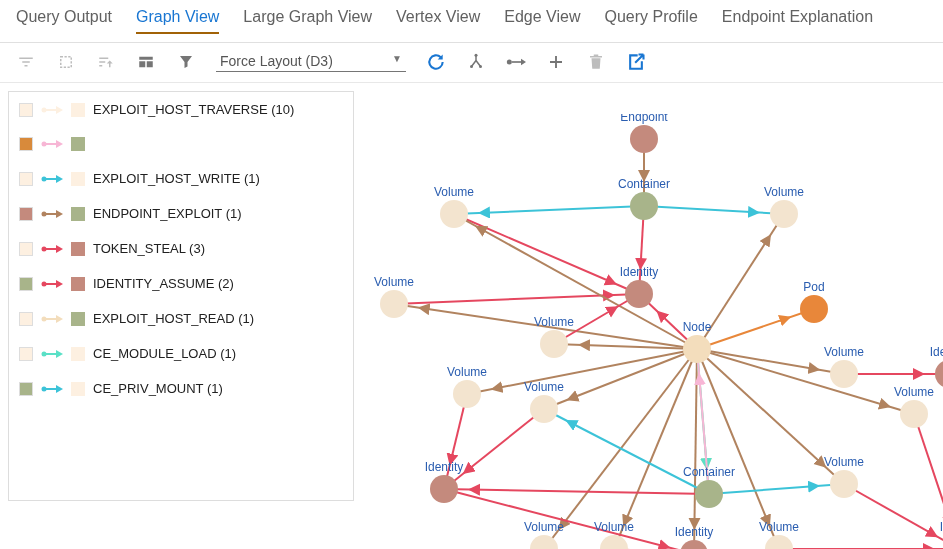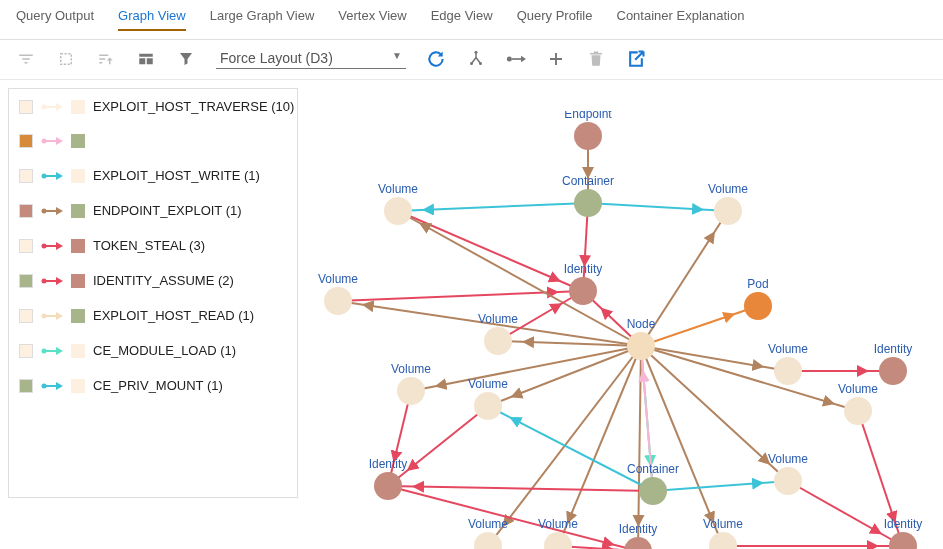--- a/index.html
+++ b/index.html
@@ -1,31 +1,31 @@
 <!DOCTYPE html>
 <html><head>
 <meta charset="utf-8">
 <style>
 * { box-sizing: border-box; margin: 0; padding: 0; }
 body { font-family: Arial, sans-serif; font-size: 13px; width: 943px; height: 549px; overflow: hidden; background: #fff; }
 
-.tabs { display: flex; gap: 24px; padding: 6px 16px 8px 16px; border-bottom: 1px solid #e0e0e0; color: #616161; font-size: 13px; }
+.tabs { display: flex; gap: 24px; padding: 6px 16px 8px 16px; border-bottom: 1px solid #e0e0e0; color: #616161; font-size: 16px; }
 .tab { cursor: pointer; padding: 2px 0 6px 0; white-space: nowrap; }
 .tab.active { color: #1976d2; border-bottom: 2px solid #a16207; }
 
 .toolbar { display: flex; align-items: center; gap: 20px; padding: 8px 16px 10px 16px; border-bottom: 1px solid #e8e8e8; color: #555; }
 .tool-icon { width: 20px; height: 20px; display: flex; align-items: center; justify-content: center; cursor: pointer; color: #757575; }
 .tool-icon.blue { color: #1976d2; }
 .tool-icon.dim { color: #bdbdbd; }
 .layout-select { display: flex; align-items: flex-start; gap: 8px; border-bottom: 1px solid #757575; padding: 2px 4px; min-width: 190px; cursor: pointer; }
 .layout-select .label { flex: 1; font-size: 14px; color: #555; }
 .caret { font-size: 10px; color: #757575; }
 
 .content { display: flex; height: calc(100% - 80px); }
-.legend-panel { width: 290px; border: 1px solid #ddd; margin: 8px 0 0 8px; height: 410px; overflow-y: auto; overflow-x: hidden; position: relative; }
+.legend-panel { width: 346px; border: 1px solid #ddd; margin: 8px 0 0 8px; height: 410px; overflow-y: auto; overflow-x: hidden; position: relative; }
 .legend-panel::-webkit-scrollbar { width: 14px; }
 .legend-panel::-webkit-scrollbar-thumb { background: #c9c9c9; border: 3px solid #fff; border-radius: 7px; }
 .legend-panel::-webkit-scrollbar-track { background: #fff; }
 .legend-row { display: flex; align-items: center; gap: 8px; padding: 10px 10px; font-size: 13px; color: #212121; }
 .legend-row .swatch { width: 14px; height: 14px; border: 1px solid #ddd; flex-shrink: 0; }
 .legend-row .arrow { width: 22px; height: 10px; flex-shrink: 0; position: relative; }
 .legend-row .arrow svg { position: absolute; top: 0; left: 0; }
 .legend-row .swatch2 { width: 14px; height: 14px; flex-shrink: 0; }
 .legend-row .lbl { white-space: nowrap; }
 
@@ -36,21 +36,21 @@
 </head>
 <body>
 
 <div class="tabs" id="tabs-container">
     <div class="tab">Query Output</div>
     <div class="tab active">Graph View</div>
     <div class="tab">Large Graph View</div>
     <div class="tab">Vertex View</div>
     <div class="tab">Edge View</div>
     <div class="tab">Query Profile</div>
-    <div class="tab">Container Explanation</div>
+    <div class="tab">Endpoint Explanation</div>
   </div>
 
 <div class="toolbar">
   <span class="tool-icon dim">
       <svg width="18" height="18" viewBox="0 0 24 24">
         <path fill="currentColor" d="M3 6h18v2H3zm4 5h10v2H7zm3 5h4v2h-4z"></path>
       </svg>
     </span>
   <span class="tool-icon dim">
       <svg width="18" height="18" viewBox="0 0 24 24">

